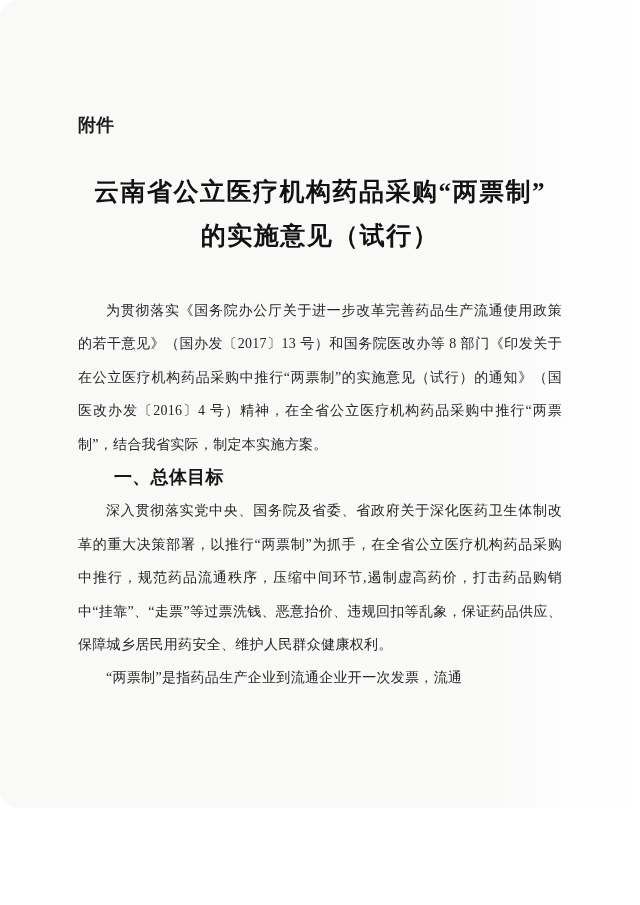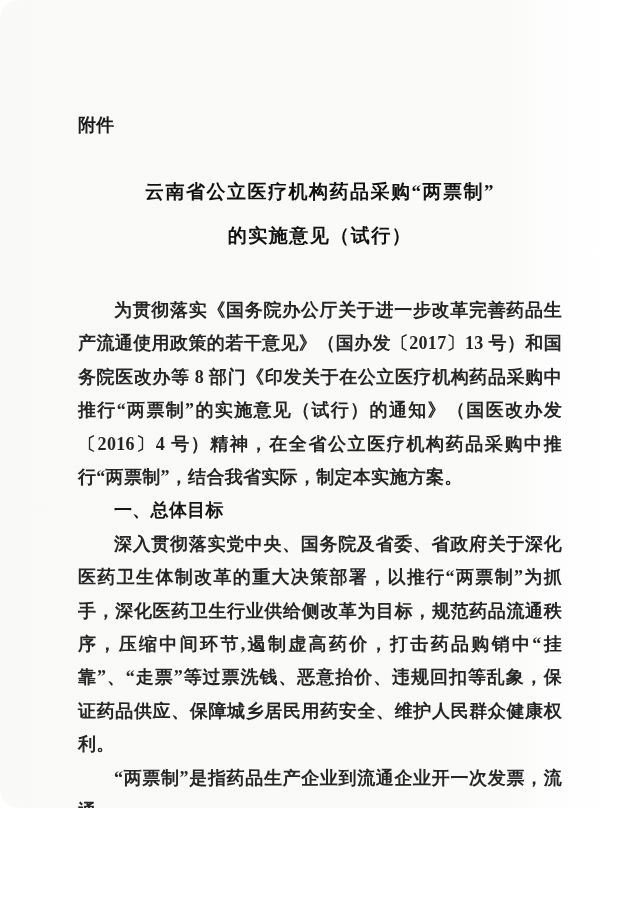--- a/index.html
+++ b/index.html
@@ -32,37 +32,36 @@
     font-family: "Liberation Sans", "DejaVu Sans", sans-serif;
     font-weight: bold;
     font-size: 18px;
     line-height: 26px;
     color: #1b1b1b;
   }
   .doc-title {
     margin-top: 32px;
     text-align: center;
     font-weight: bold;
-    font-size: 19px;
+    font-size: 25px;
     line-height: 44px;
     letter-spacing: 1.5px;
     color: #121212;
   }
   .doc-body {
     margin-top: 36px;
   }
   .para {
     margin: 0;
-    font-size: 18px;
+    font-size: 14px;
     line-height: 33.4px;
     text-align: justify;
     text-indent: 2em;
     letter-spacing: 0.3px;
     color: #262626;
-    font-weight: bold;
   }
   .section-heading {
     margin: 0;
     font-family: "Liberation Sans", "DejaVu Sans", sans-serif;
     font-weight: bold;
     font-size: 18px;
     line-height: 33.4px;
     text-indent: 2em;
     letter-spacing: 0.3px;
     color: #161616;
@@ -85,20 +84,20 @@
     <div class="attachment">附件</div>
 
     <div class="doc-title">
       <div>云南省公立医疗机构药品采购“两票制”</div>
       <div>的实施意见（试行）</div>
     </div>
 
     <div class="doc-body">
       <p class="para">为贯彻落实《国务院办公厅关于进一步改革完善药品生产流通使用政策的若干意见》（国办发〔2017〕13 号）和国务院医改办等 8 部门《印发关于在公立医疗机构药品采购中推行“两票制”的实施意见（试行）的通知》（国医改办发〔2016〕4 号）精神，在全省公立医疗机构药品采购中推行“两票制”，结合我省实际，制定本实施方案。</p>
       <p class="section-heading">一、总体目标</p>
-      <p class="para">深入贯彻落实党中央、国务院及省委、省政府关于深化医药卫生体制改革的重大决策部署，以推行“两票制”为抓手，深化医药卫生行业供给侧改革为目标，规范药品流通秩序，压缩中间环节,遏制虚高药价，打击药品购销中“挂靠”、“走票”等过票洗钱、恶意抬价、违规回扣等乱象，保证药品供应、保障城乡居民用药安全、维护人民群众健康权利。</p>
+      <p class="para">深入贯彻落实党中央、国务院及省委、省政府关于深化医药卫生体制改革的重大决策部署，以推行“两票制”为抓手，在全省公立医疗机构药品采购中推行，规范药品流通秩序，压缩中间环节,遏制虚高药价，打击药品购销中“挂靠”、“走票”等过票洗钱、恶意抬价、违规回扣等乱象，保证药品供应、保障城乡居民用药安全、维护人民群众健康权利。</p>
       <p class="para">“两票制”是指药品生产企业到流通企业开一次发票，流通</p>
     </div>
 
   </div>
 
   <div class="page-number">— 4 —</div>
 </div>
 
 </body></html>

